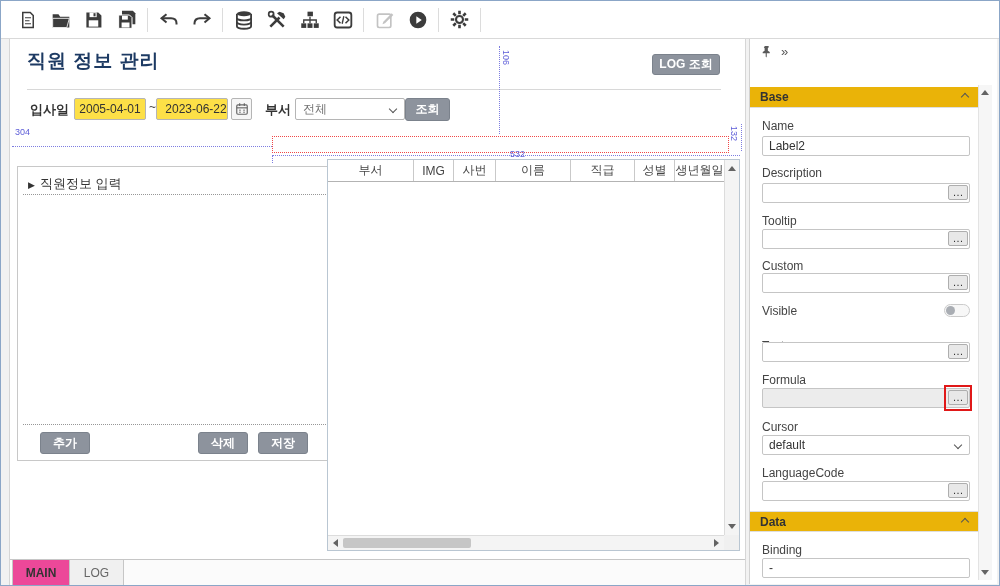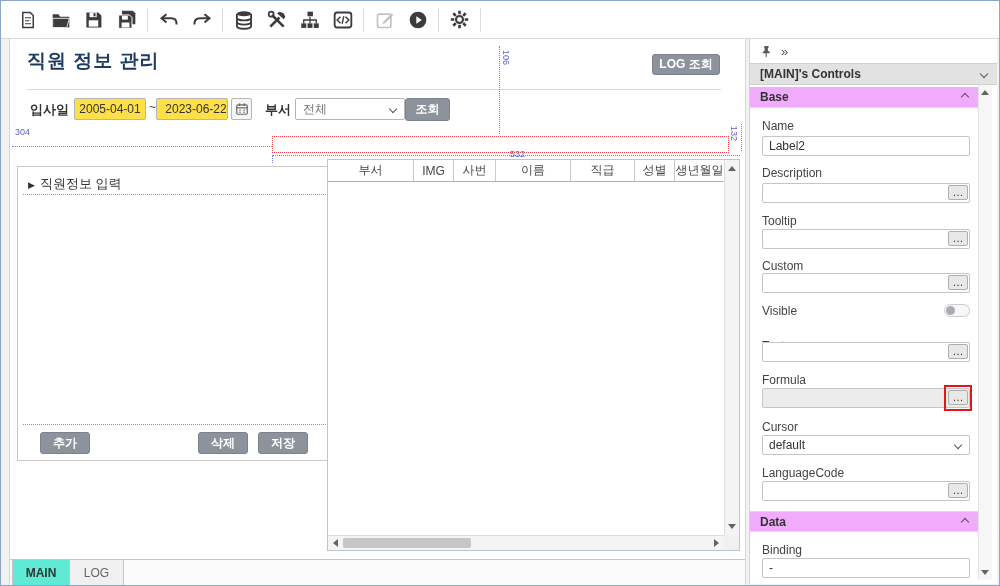--- a/index.html
+++ b/index.html
@@ -56,30 +56,30 @@
   .hsb-thumb { position:absolute; left:15px; top:2px; width:128px; height:10px; background:#c6c6c6; border-radius:2px; }
   .arr { width:0; height:0; position:absolute; }
   .arr-up { border-left:4px solid transparent; border-right:4px solid transparent; border-bottom:5px solid #636363; }
   .arr-down { border-left:4px solid transparent; border-right:4px solid transparent; border-top:5px solid #636363; }
   .arr-left { border-top:4px solid transparent; border-bottom:4px solid transparent; border-right:5px solid #636363; }
   .arr-right { border-top:4px solid transparent; border-bottom:4px solid transparent; border-left:5px solid #636363; }
 
   
   .tabbar { position:absolute; left:0; right:0; top:520px; height:26px; border-top:1px solid #c6c6c6; background:#fbfbfb; display:flex; }
   .tab { height:100%; display:flex; align-items:center; justify-content:center; font-size:12px; border-right:1px solid #c6c6c6; }
-  .tab-main { width:58px; margin-left:2px; background:#5eead4; font-weight:bold; color:#333; border-left:1px solid #c6c6c6; }
+  .tab-main { width:58px; margin-left:2px; background:#ec4899; font-weight:bold; color:#333; border-left:1px solid #c6c6c6; }
   .tab-log { width:54px; background:#f0f0f0; color:#666; }
 
   
   .panel { position:absolute; left:748px; top:38px; width:248px; bottom:1px; background:#fff; border-left:1px solid #d2d2d2; }
   .p-top { position:absolute; left:0; top:0; right:0; height:24px; display:flex; align-items:center; padding-left:10px; color:#555; }
   .p-collapse { font-size:13px; color:#555; margin-left:8px; }
   .p-main-header { position:absolute; left:0; top:24px; right:0; height:22px; background:#e2e2e2; border-top:1px solid #cfcfcf; border-bottom:1px solid #cfcfcf; font-size:12px; font-weight:bold; color:#333; display:flex; align-items:center; padding:0 10px; }
   .p-main-header .chev { margin-left:auto; }
-  .sec-header { position:absolute; left:0; right:19px; height:21px; background:#f0abfc; border-bottom:1px solid #dedede; font-size:12px; font-weight:bold; color:#333; display:flex; align-items:center; padding:0 10px; }
+  .sec-header { position:absolute; left:0; right:19px; height:21px; background:#eab308; border-bottom:1px solid #dedede; font-size:12px; font-weight:bold; color:#333; display:flex; align-items:center; padding:0 10px; }
   .sec-header .chev { margin-left:auto; }
   .p-label { position:absolute; left:12px; font-size:12px; color:#444; }
   .p-input { position:absolute; left:12px; width:208px; height:20px; border:1px solid #c5c5c5; border-radius:2px; background:#fff; font-size:12px; color:#333; padding-left:6px; font-family:"Liberation Sans",sans-serif; }
   .p-input.disabled { background:#ececec; }
   .ellipsis-btn { position:absolute; width:20px; height:15px; background:#e8e8e8; border:1px solid #aeaeae; border-radius:2px; font-size:11px; line-height:11px; color:#333; display:flex; align-items:center; justify-content:center; }
   .p-select { position:absolute; left:12px; width:208px; height:20px; border:1px solid #c5c5c5; border-radius:2px; background:#fff; font-size:12px; color:#333; display:flex; align-items:center; padding-left:6px; }
   .toggle { position:absolute; left:194px; width:26px; height:13px; border:1px solid #cbcbcb; border-radius:7px; background:#f7f7f7; }
   .toggle .knob { position:absolute; left:1px; top:1px; width:9px; height:9px; border-radius:50%; background:#a9adb3; }
   .red-highlight { position:absolute; left:194px; width:28px; height:26px; border:2px solid #e01818; }
   .p-scroll { position:absolute; right:5px; top:46px; bottom:4px; width:14px; background:#f6f6f6; border-left:1px solid #e3e3e3; }
@@ -262,24 +262,20 @@
     </div>
   </div>
 
   <div class="panel">
     <div class="p-top">
       <svg width="13" height="13" viewBox="0 0 24 24">
           <path d="M9 2h7v2.5l-1.5 1v5l3.5 2.5V15h-5.5v6l-1 2-1-2v-6H5v-2l3.5-2.5v-5L7 4.5z" fill="#5a5a5a"></path>
         </svg>
       <span class="p-collapse">»</span>
     </div>
-    <div class="p-main-header">
-      <span>[MAIN]'s Controls</span>
-      <span class="chev chev-down"></span>
-    </div>
 
     <div class="sec-header" style="top:48px;">
       <span>Base</span>
       <span class="chev chev-up"></span>
     </div>
 
     <div class="p-label" style="top:80px;">Name</div>
     <input class="p-input" style="top: 97px;" value="Label2">
 
     <div class="p-label" style="top:127px;">Description</div>

